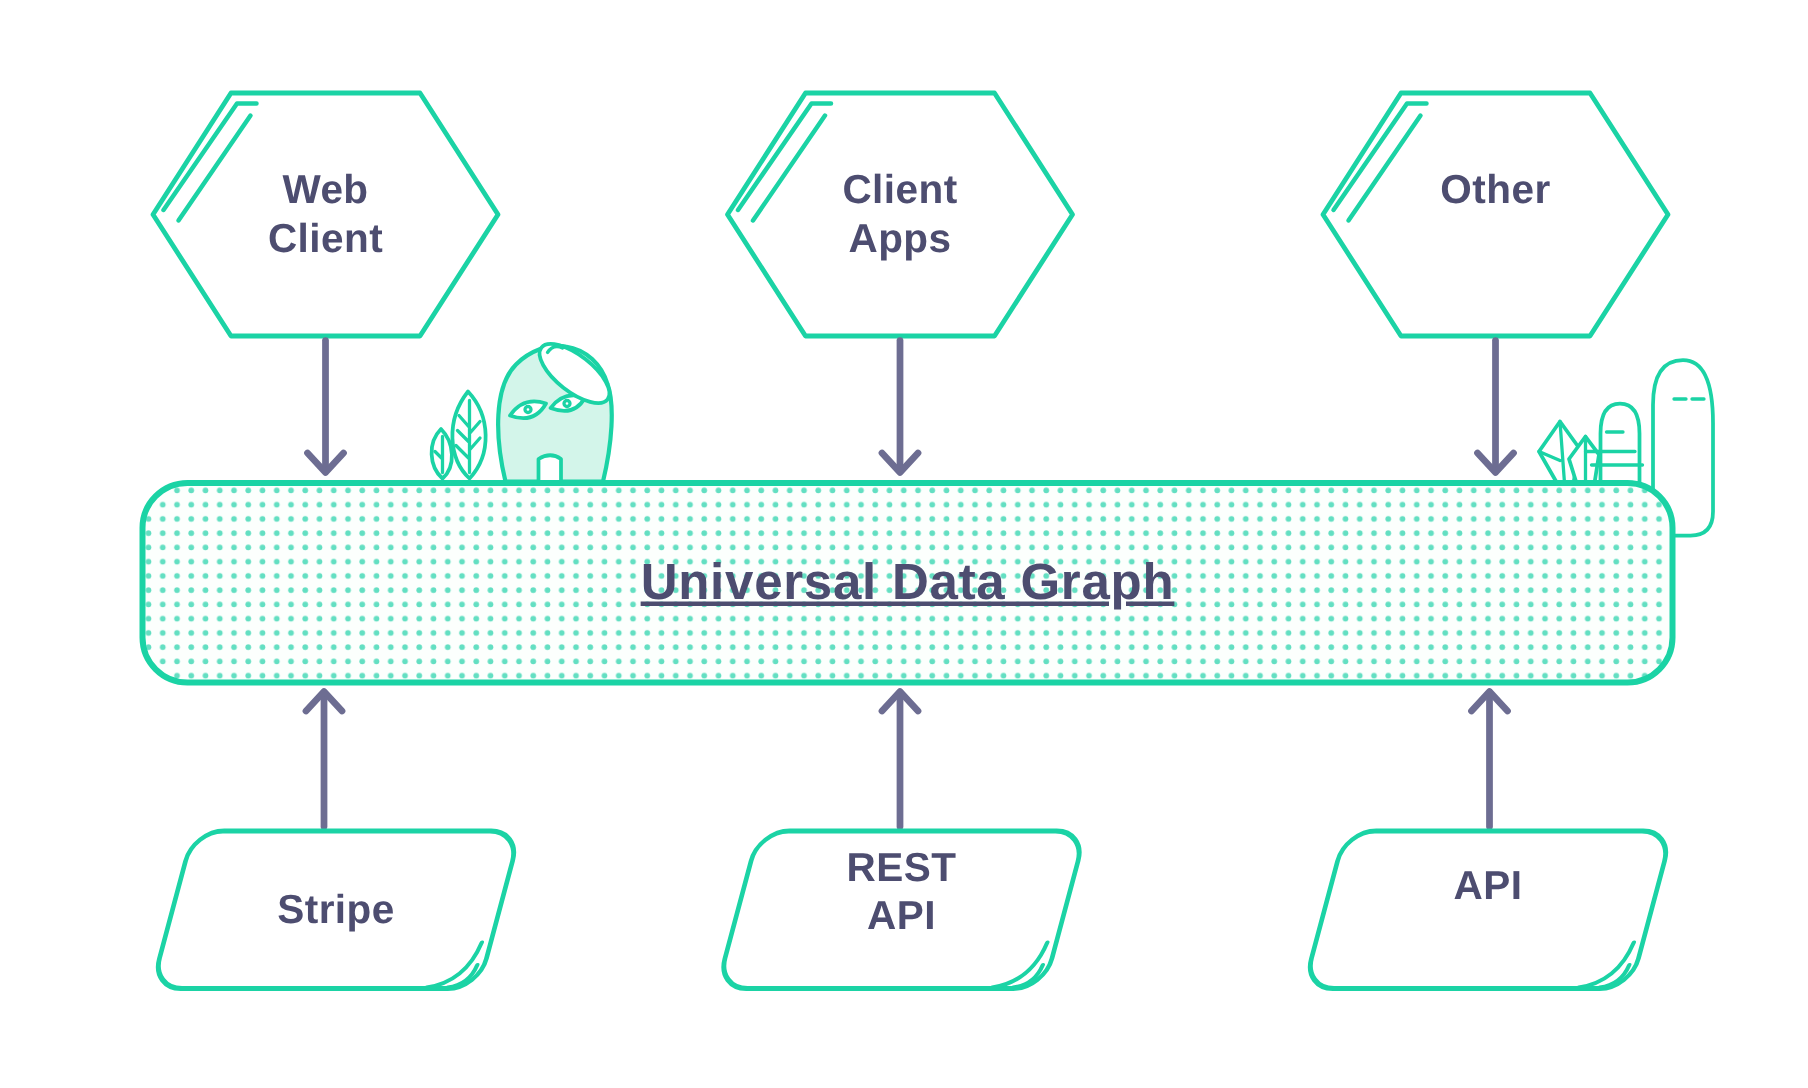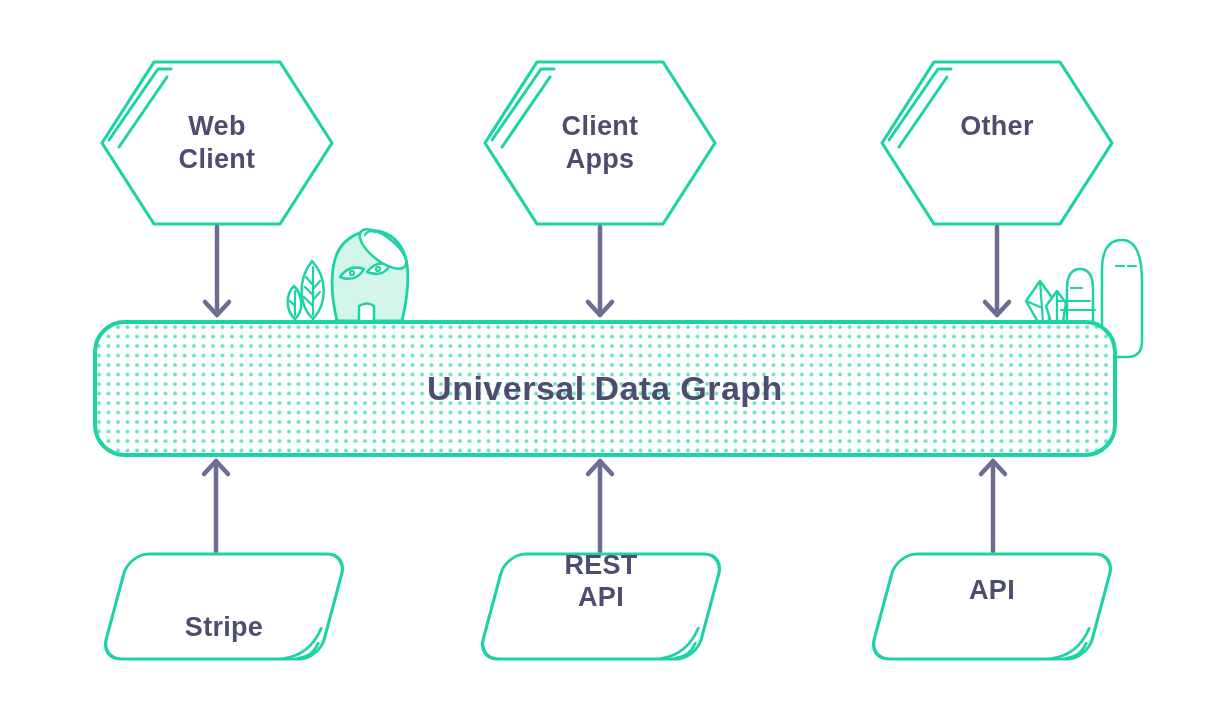--- a/index.html
+++ b/index.html
@@ -34,21 +34,21 @@
   
   .label{
     position:absolute;
     text-align:center;
     color:var(--ink);
     font-weight:700;
   }
   .label span{display:block;}
   .node-label{font-size:27px;line-height:33px;letter-spacing:.3px;}
   .box-label{font-size:27px;line-height:32px;letter-spacing:.3px;}
-  .bar-title{font-size:34px;line-height:40px;letter-spacing:.5px;}
+  .bar-title{font-size:34px;line-height:40px;letter-spacing:.5px;text-decoration:underline;}
 </style>
 </head>
 <body>
 
 <div class="canvas">
 
   <svg class="scene" width="1205" height="725" viewBox="0 0 1205 725">
     <defs>
       <pattern id="dotpat" width="9.5" height="9.5" patternUnits="userSpaceOnUse">
         <circle class="dotfill" cx="4" cy="4" r="1.9"></circle>
@@ -151,24 +151,24 @@
   <div class="label node-label" style="left:490px;top:110px;width:220px">
     <span>Client</span>
     <span>Apps</span>
   </div>
   <div class="label node-label" style="left:887px;top:110px;width:220px">
     <span>Other</span>
   </div>
 
   <div class="label bar-title" style="left:95px;top:368px;width:1020px">Universal Data Graph</div>
 
-  <div class="label box-label" style="left:114px;top:611px;width:220px">
+  <div class="label box-label" style="left:114px;top:590px;width:220px">
     <span>Stripe</span>
   </div>
-  <div class="label box-label" style="left:491px;top:549px;width:220px">
+  <div class="label box-label" style="left:491px;top:562px;width:220px">
     <span>REST</span>
     <span>API</span>
   </div>
   <div class="label box-label" style="left:882px;top:574px;width:220px">
     <span>API</span>
   </div>
 
 </div>
 
 </body></html>

